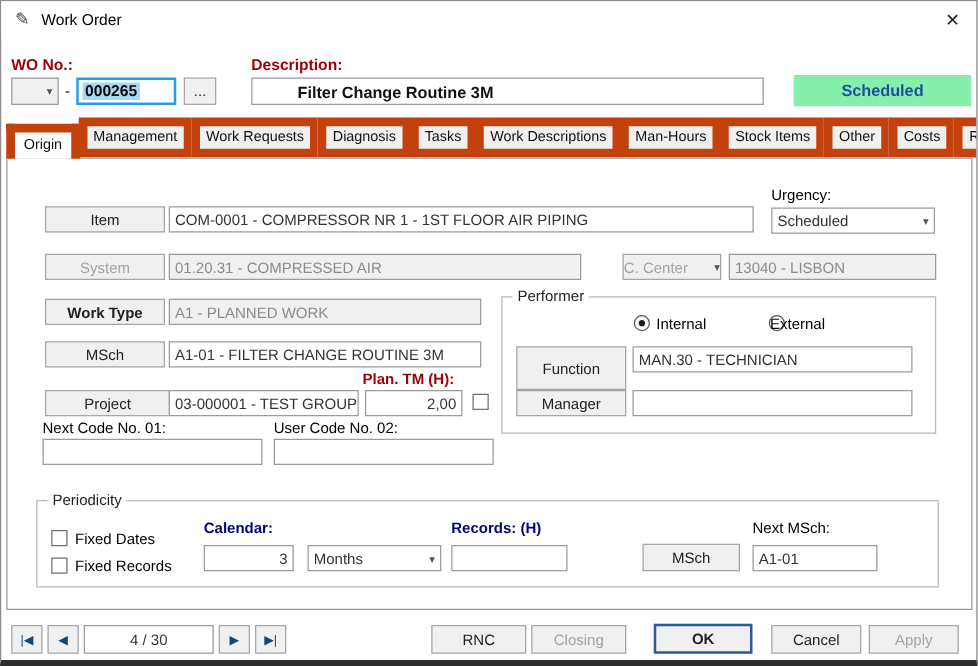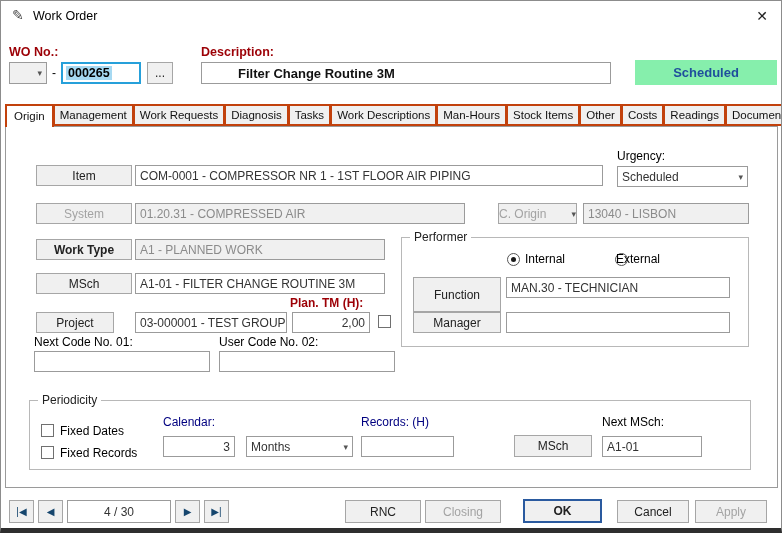--- a/index.html
+++ b/index.html
@@ -6,21 +6,21 @@
   body { background: #d4d4d4; font-family: "Liberation Sans", sans-serif; }
   .window { position: relative; width: 782px; height: 533px; background: #ffffff;
             border: 1px solid #8c8c8c; border-bottom: 5px solid #2e2e2e; overflow: hidden; }
   .abs { position: absolute; }
   .titlebar { position: absolute; left: 0; top: 0; width: 100%; height: 30px; background: #fff; }
   .win-icon { position: absolute; left: 11px; top: 6px; font-size: 14px; color: #444; }
   .title { position: absolute; left: 32px; top: 8px; font-size: 12.5px; color: #000; }
   .close { position: absolute; right: 13px; top: 7px; font-size: 14px; color: #222; cursor: pointer; }
   .lbl { font-size: 12px; color: #000; white-space: nowrap; }
   .lbl-red { color: #9c0006; font-weight: bold; font-size: 12.5px; white-space: nowrap; }
-  .lbl-navy { color: #000080; font-weight: normal; font-size: 12px; white-space: nowrap; }
+  .lbl-navy { color: #000080; font-weight: bold; font-size: 12px; white-space: nowrap; }
   .btn { background: #f0f0f0; border: 1px solid #a6a6a6; font-size: 12px; color: #222;
          display: flex; align-items: center; justify-content: center; cursor: pointer; white-space: nowrap; }
   .btn.bold { font-weight: bold; }
   .btn.disabled { color: #a3a3a3; cursor: default; }
   .field { background: #fff; border: 1px solid #9b9b9b; font-size: 12px; color: #333;
            display: flex; align-items: center; padding: 0 4px; white-space: nowrap; overflow: hidden; }
   .field.disabled { background: #f0f0f0; color: #8b8b8b; }
   .field.bold { font-weight: bold; color: #111; }
   .field.right { justify-content: flex-end; }
   .combo-arrow { margin-left: auto; font-size: 9px; color: #555; padding-left: 4px; }
@@ -29,21 +29,21 @@
                     font-size: 12px; color: #222; white-space: nowrap; }
   .checkbox { width: 13px; height: 13px; border: 1px solid #707070; background: #fff; display: inline-block; }
   .radio { width: 13px; height: 13px; border: 1px solid #555; border-radius: 50%; background: #fff; position: relative; display: inline-block; }
   .radio.checked::after { content: ''; position: absolute; left: 3px; top: 3px; width: 5px; height: 5px;
                           border-radius: 50%; background: #1a1a1a; }
   .status { background: #86efac; color: #1f4e9c; font-weight: bold; font-size: 13px;
             display: flex; align-items: center; justify-content: center; }
   .wo-field { border: 2px solid #26a0da; background: #fff; display: flex; align-items: center; padding: 0 3px; }
   .wo-sel { background: #a6d9f2; font-weight: bold; font-size: 12.5px; color: #000; padding: 0 2px; }
   .tabs { position: absolute; left: 4px; top: 102px; height: 24px; display: flex; align-items: flex-end; white-space: nowrap; }
-  .tab { background: #f0f0f0; border: 2px solid #c2410c; padding: 3px 5px; font-size: 11.5px;
+  .tab { background: #f0f0f0; border: 7px solid #c2410c; padding: 3px 5px; font-size: 11.5px;
          margin-right: -1px; margin-bottom: 1px; cursor: pointer; color: #111; }
   .tab.active { background: #fff; border-bottom: none; padding: 4px 7px 5px; margin-bottom: 0;
                 position: relative; z-index: 3; }
   .page { position: absolute; left: 4px; top: 125px; width: 773px; height: 362px;
           border: 1px solid #9a9a9a; background: #fff; }
   .navbtn { font-size: 10px; color: #16466e; }
   .ok-default { border: 2px solid #2a5a9f; font-weight: bold; }
 </style>
 </head>
 <body>
@@ -97,21 +97,21 @@
   <div class="abs lbl" style="left:616px; top:148px;">Urgency:</div>
   <div class="abs field" style="left:616px; top:165px; width:131px; height:21px;">
     <span>Scheduled</span>
     <span class="combo-arrow">▾</span>
   </div>
 
   
   <div class="abs btn disabled" style="left:35px; top:202px; width:96px; height:21px;">System</div>
   <div class="abs field disabled" style="left:134px; top:202px; width:330px; height:21px;">01.20.31 - COMPRESSED AIR</div>
   <div class="abs btn disabled" style="left:497px; top:202px; width:79px; height:21px;">
-    <span>C. Origin</span>
+    <span>C. Center</span>
     <span class="combo-arrow">▾</span>
   </div>
   <div class="abs field disabled" style="left:582px; top:202px; width:166px; height:21px;">13040 - LISBON</div>
 
   
   <div class="abs btn bold" style="left:35px; top:238px; width:96px; height:21px;">Work Type</div>
   <div class="abs field disabled" style="left:134px; top:238px; width:250px; height:21px;">A1 - PLANNED WORK</div>
 
   
   <div class="groupbox" style="left:400px; top:236px; width:348px; height:110px;">
@@ -125,21 +125,21 @@
   <div class="abs field" style="left:505px; top:276px; width:224px; height:21px;">MAN.30 - TECHNICIAN</div>
   <div class="abs btn" style="left:412px; top:311px; width:88px; height:21px;">Manager</div>
   <div class="abs field" style="left:505px; top:311px; width:224px; height:21px;"></div>
 
   
   <div class="abs btn" style="left:35px; top:272px; width:96px; height:21px;">MSch</div>
   <div class="abs field" style="left:134px; top:272px; width:250px; height:21px;">A1-01 - FILTER CHANGE ROUTINE 3M</div>
 
   
   <div class="abs lbl-red" style="left:289px; top:295px; font-size:12px;">Plan. TM (H):</div>
-  <div class="abs btn" style="left:35px; top:311px; width:78px; height:21px;">Project</div>
+  <div class="abs btn" style="left:35px; top:311px; width:100px; height:21px;">Project</div>
   <div class="abs field" style="left:134px; top:311px; width:152px; height:21px;">03-000001 - TEST GROUP W</div>
   <div class="abs field right" style="left:291px; top:311px; width:78px; height:21px;">2,00</div>
   <span class="abs checkbox" style="left:377px; top:314px;"></span>
 
   
   <div class="abs lbl" style="left:33px; top:334px;">Next Code No. 01:</div>
   <div class="abs field" style="left:33px; top:350px; width:176px; height:21px;"></div>
   <div class="abs lbl" style="left:218px; top:334px;">User Code No. 02:</div>
   <div class="abs field" style="left:218px; top:350px; width:176px; height:21px;"></div>
 

